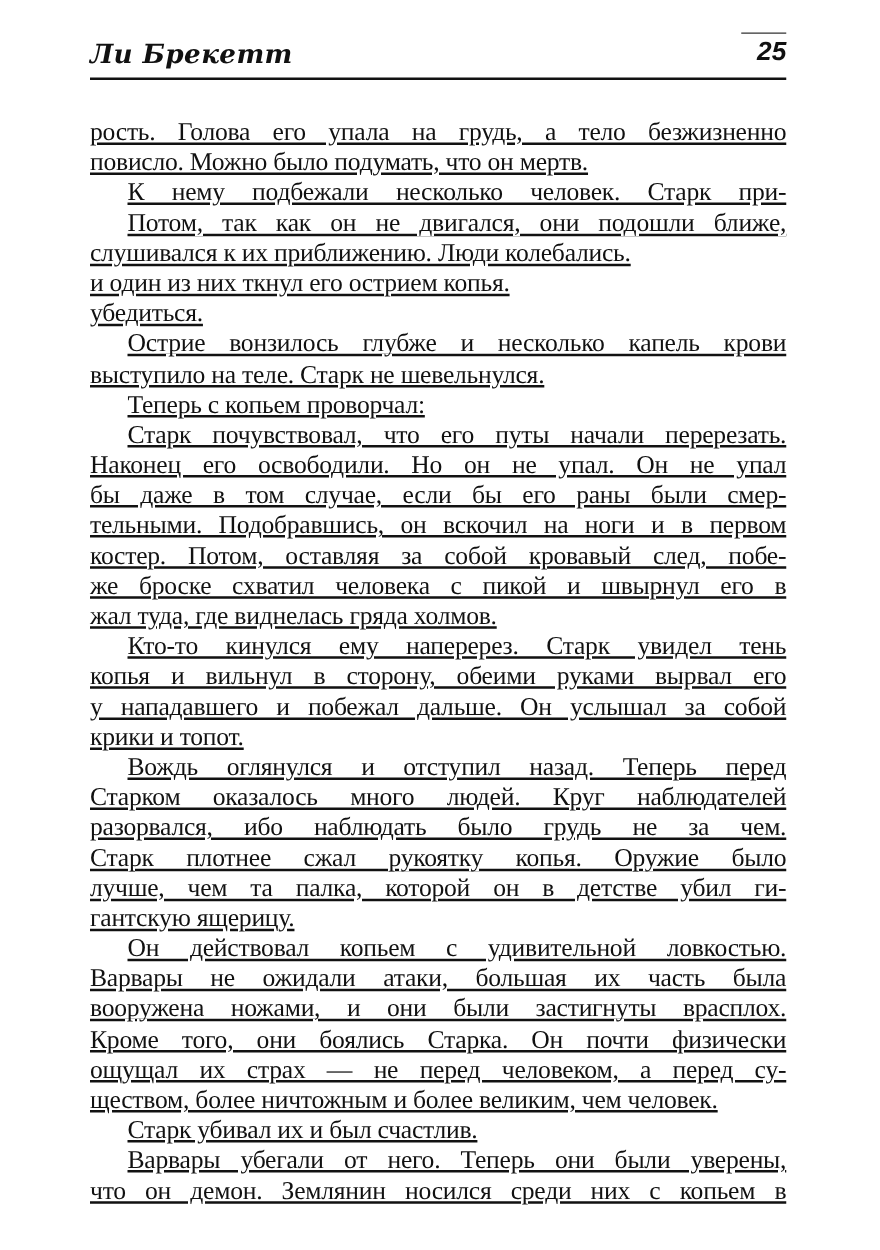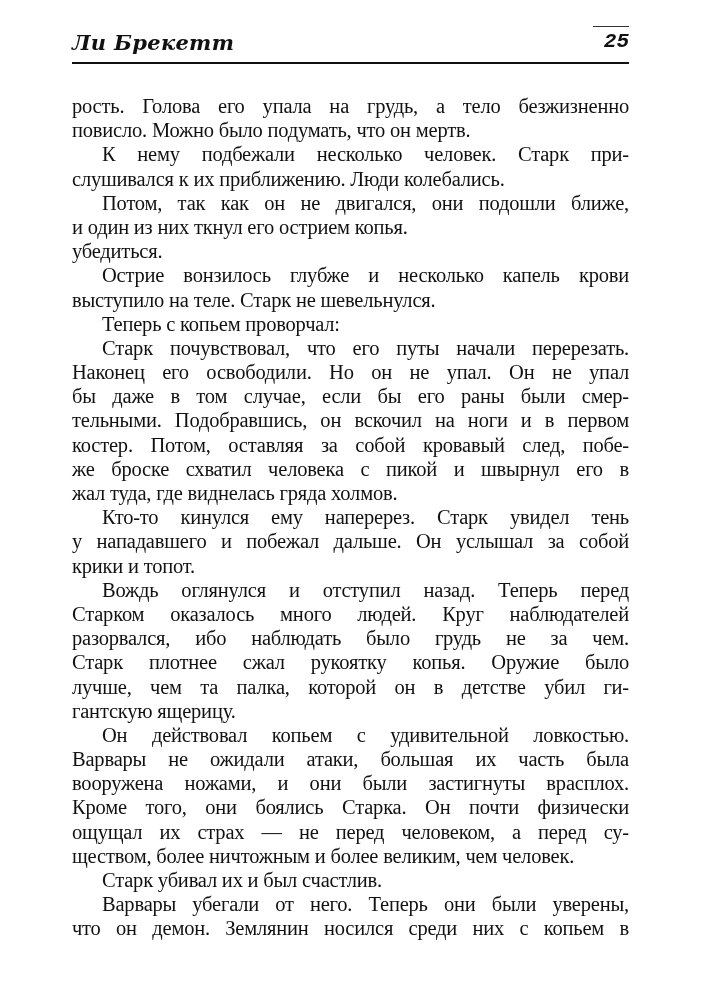--- a/index.html
+++ b/index.html
@@ -1,56 +1,57 @@
 <!DOCTYPE html>
 <html><head>
 <meta charset="utf-8">
 <style>
   html, body { margin: 0; padding: 0; background: #ffffff; }
   body { width: 704px; height: 1000px; position: relative; overflow: hidden; }
   .page { position: absolute; left: 72px; top: 0; width: 557px; color: #111; }
   .header { position: absolute; top: 26px; left: 0; width: 557px; height: 36px; }
   .running-title { position: absolute; left: 0; top: 4px; font-family: "DejaVu Serif", serif; font-style: italic; font-weight: bold; font-size: 21px; letter-spacing: 0.3px; }
-  .page-number { position: absolute; right: 0; top: 4px; font-family: Liberation Mono, monospace; font-style: italic; font-weight: bold; font-size: 21px; }
+  .page-number { position: absolute; right: 0; top: 4px; font-family: Liberation Sans, sans-serif; font-style: italic; font-weight: bold; font-size: 21px; }
   .num-overline { position: absolute; right: 0; top: 0; width: 36px; border-top: 1.5px solid #333; }
   .header-rule { position: absolute; left: 0; top: 62px; width: 557px; border-top: 2px solid #111; }
   .body-text { position: absolute; left: 0; top: 94px; width: 557px; font-family: "Liberation Serif", serif; font-size: 20.5px; line-height: 24.2px; letter-spacing: -0.2px; }
-  .line { display: block; white-space: nowrap; text-align: justify; text-align-last: justify; height: 24.2px; }
+  .line { display: block; white-space: nowrap; text-align: justify; text-align-last: justify; height: 24.2px; text-decoration: underline; }
   .line.last { text-align-last: left; }
   .line.indent { padding-left: 30px; }
 </style>
 </head>
 <body>
 
 <div class="page">
   <div class="header">
     <span class="running-title">Ли Брекетт</span>
     <span class="num-overline"></span>
     <span class="page-number">25</span>
   </div>
   <div class="header-rule"></div>
   <div class="body-text" id="body-text">
       <span class="line">рость. Голова его упала на грудь, а тело безжизненно</span>
       <span class="line last">повисло. Можно было подумать, что он мертв.</span>
       <span class="line indent">К нему подбежали несколько человек. Старк при-</span>
+      <span class="line indent">Потом, так как он не двигался, они подошли ближе,</span>
       <span class="line last">слушивался к их приближению. Люди колебались.</span>
-      <span class="line indent">Потом, так как он не двигался, они подошли ближе,</span>
       <span class="line last">и один из них ткнул его острием копья.</span>
       <span class="line last">убедиться.</span>
       <span class="line indent">Острие вонзилось глубже и несколько капель крови</span>
       <span class="line last">выступило на теле. Старк не шевельнулся.</span>
       <span class="line indent last">Теперь с копьем проворчал:</span>
       <span class="line indent">Старк почувствовал, что его путы начали перерезать.</span>
       <span class="line">Наконец его освободили. Но он не упал. Он не упал</span>
       <span class="line">бы даже в том случае, если бы его раны были смер-</span>
       <span class="line">тельными. Подобравшись, он вскочил на ноги и в первом</span>
       <span class="line">костер. Потом, оставляя за собой кровавый след, побе-</span>
       <span class="line">же броске схватил человека с пикой и швырнул его в</span>
       <span class="line last">жал туда, где виднелась гряда холмов.</span>
       <span class="line indent">Кто-то кинулся ему наперерез. Старк увидел тень</span>
+      <span class="line">копья и вильнул в сторону, обеими руками вырвал его</span>
       <span class="line">у нападавшего и побежал дальше. Он услышал за собой</span>
       <span class="line last">крики и топот.</span>
       <span class="line indent">Вождь оглянулся и отступил назад. Теперь перед</span>
       <span class="line">Старком оказалось много людей. Круг наблюдателей</span>
       <span class="line">разорвался, ибо наблюдать было грудь не за чем.</span>
       <span class="line">Старк плотнее сжал рукоятку копья. Оружие было</span>
       <span class="line">лучше, чем та палка, которой он в детстве убил ги-</span>
       <span class="line last">гантскую ящерицу.</span>
       <span class="line indent">Он действовал копьем с удивительной ловкостью.</span>
       <span class="line">Варвары не ожидали атаки, большая их часть была</span>

